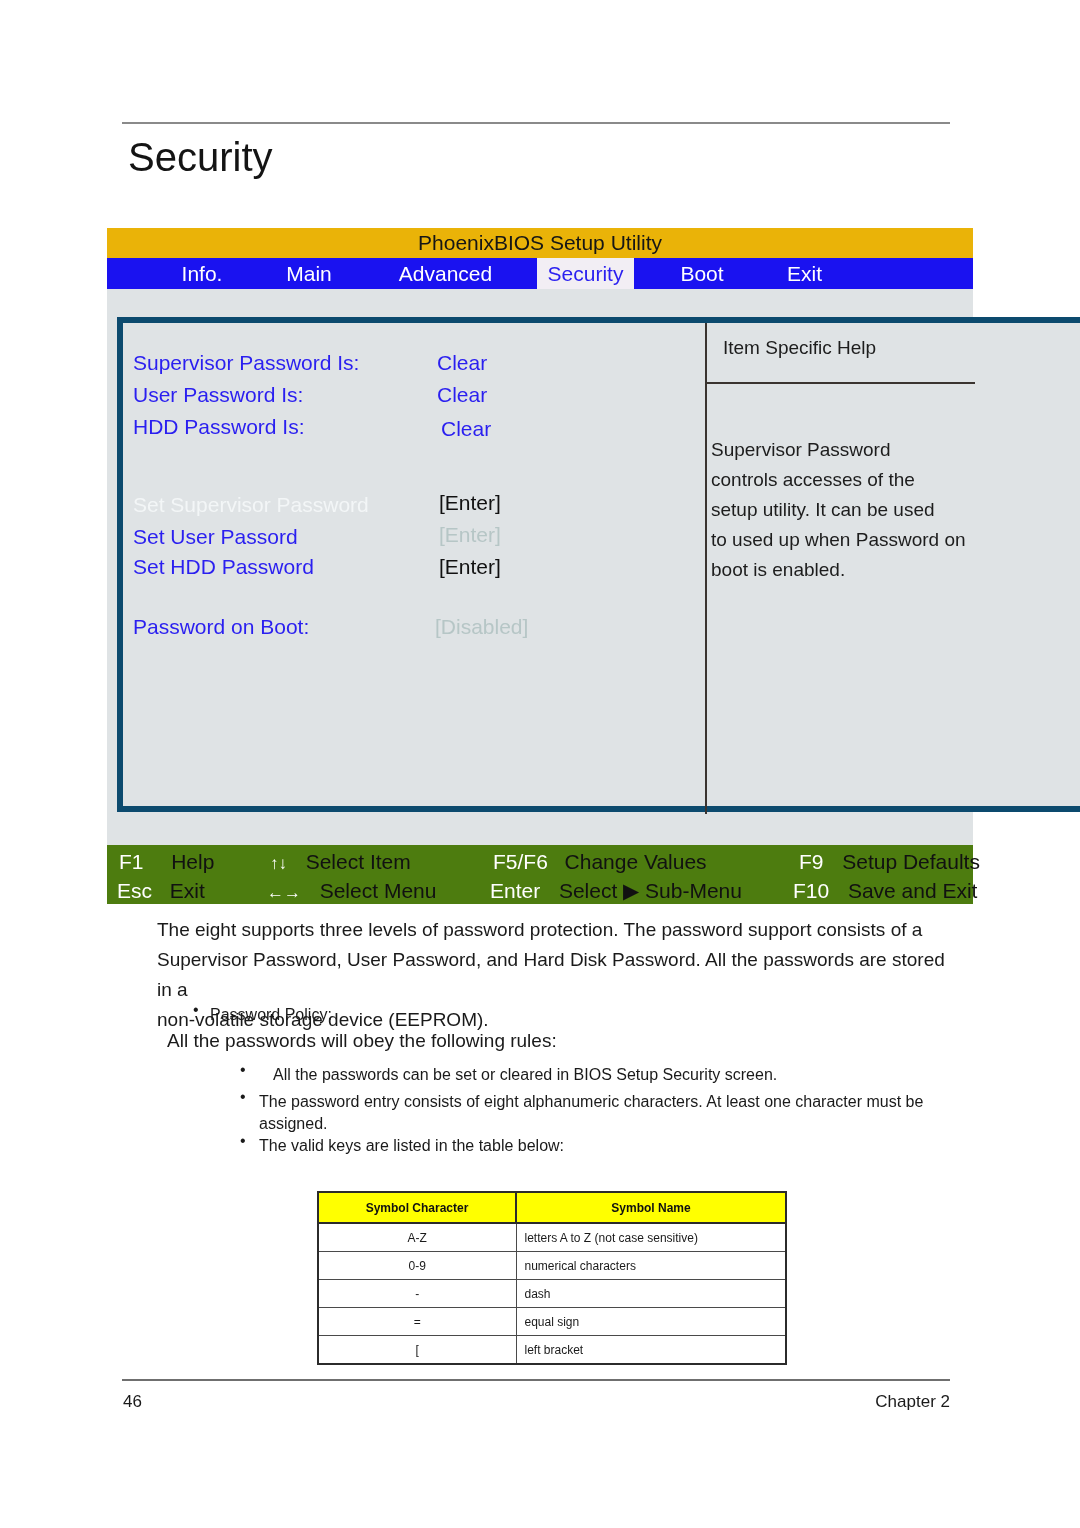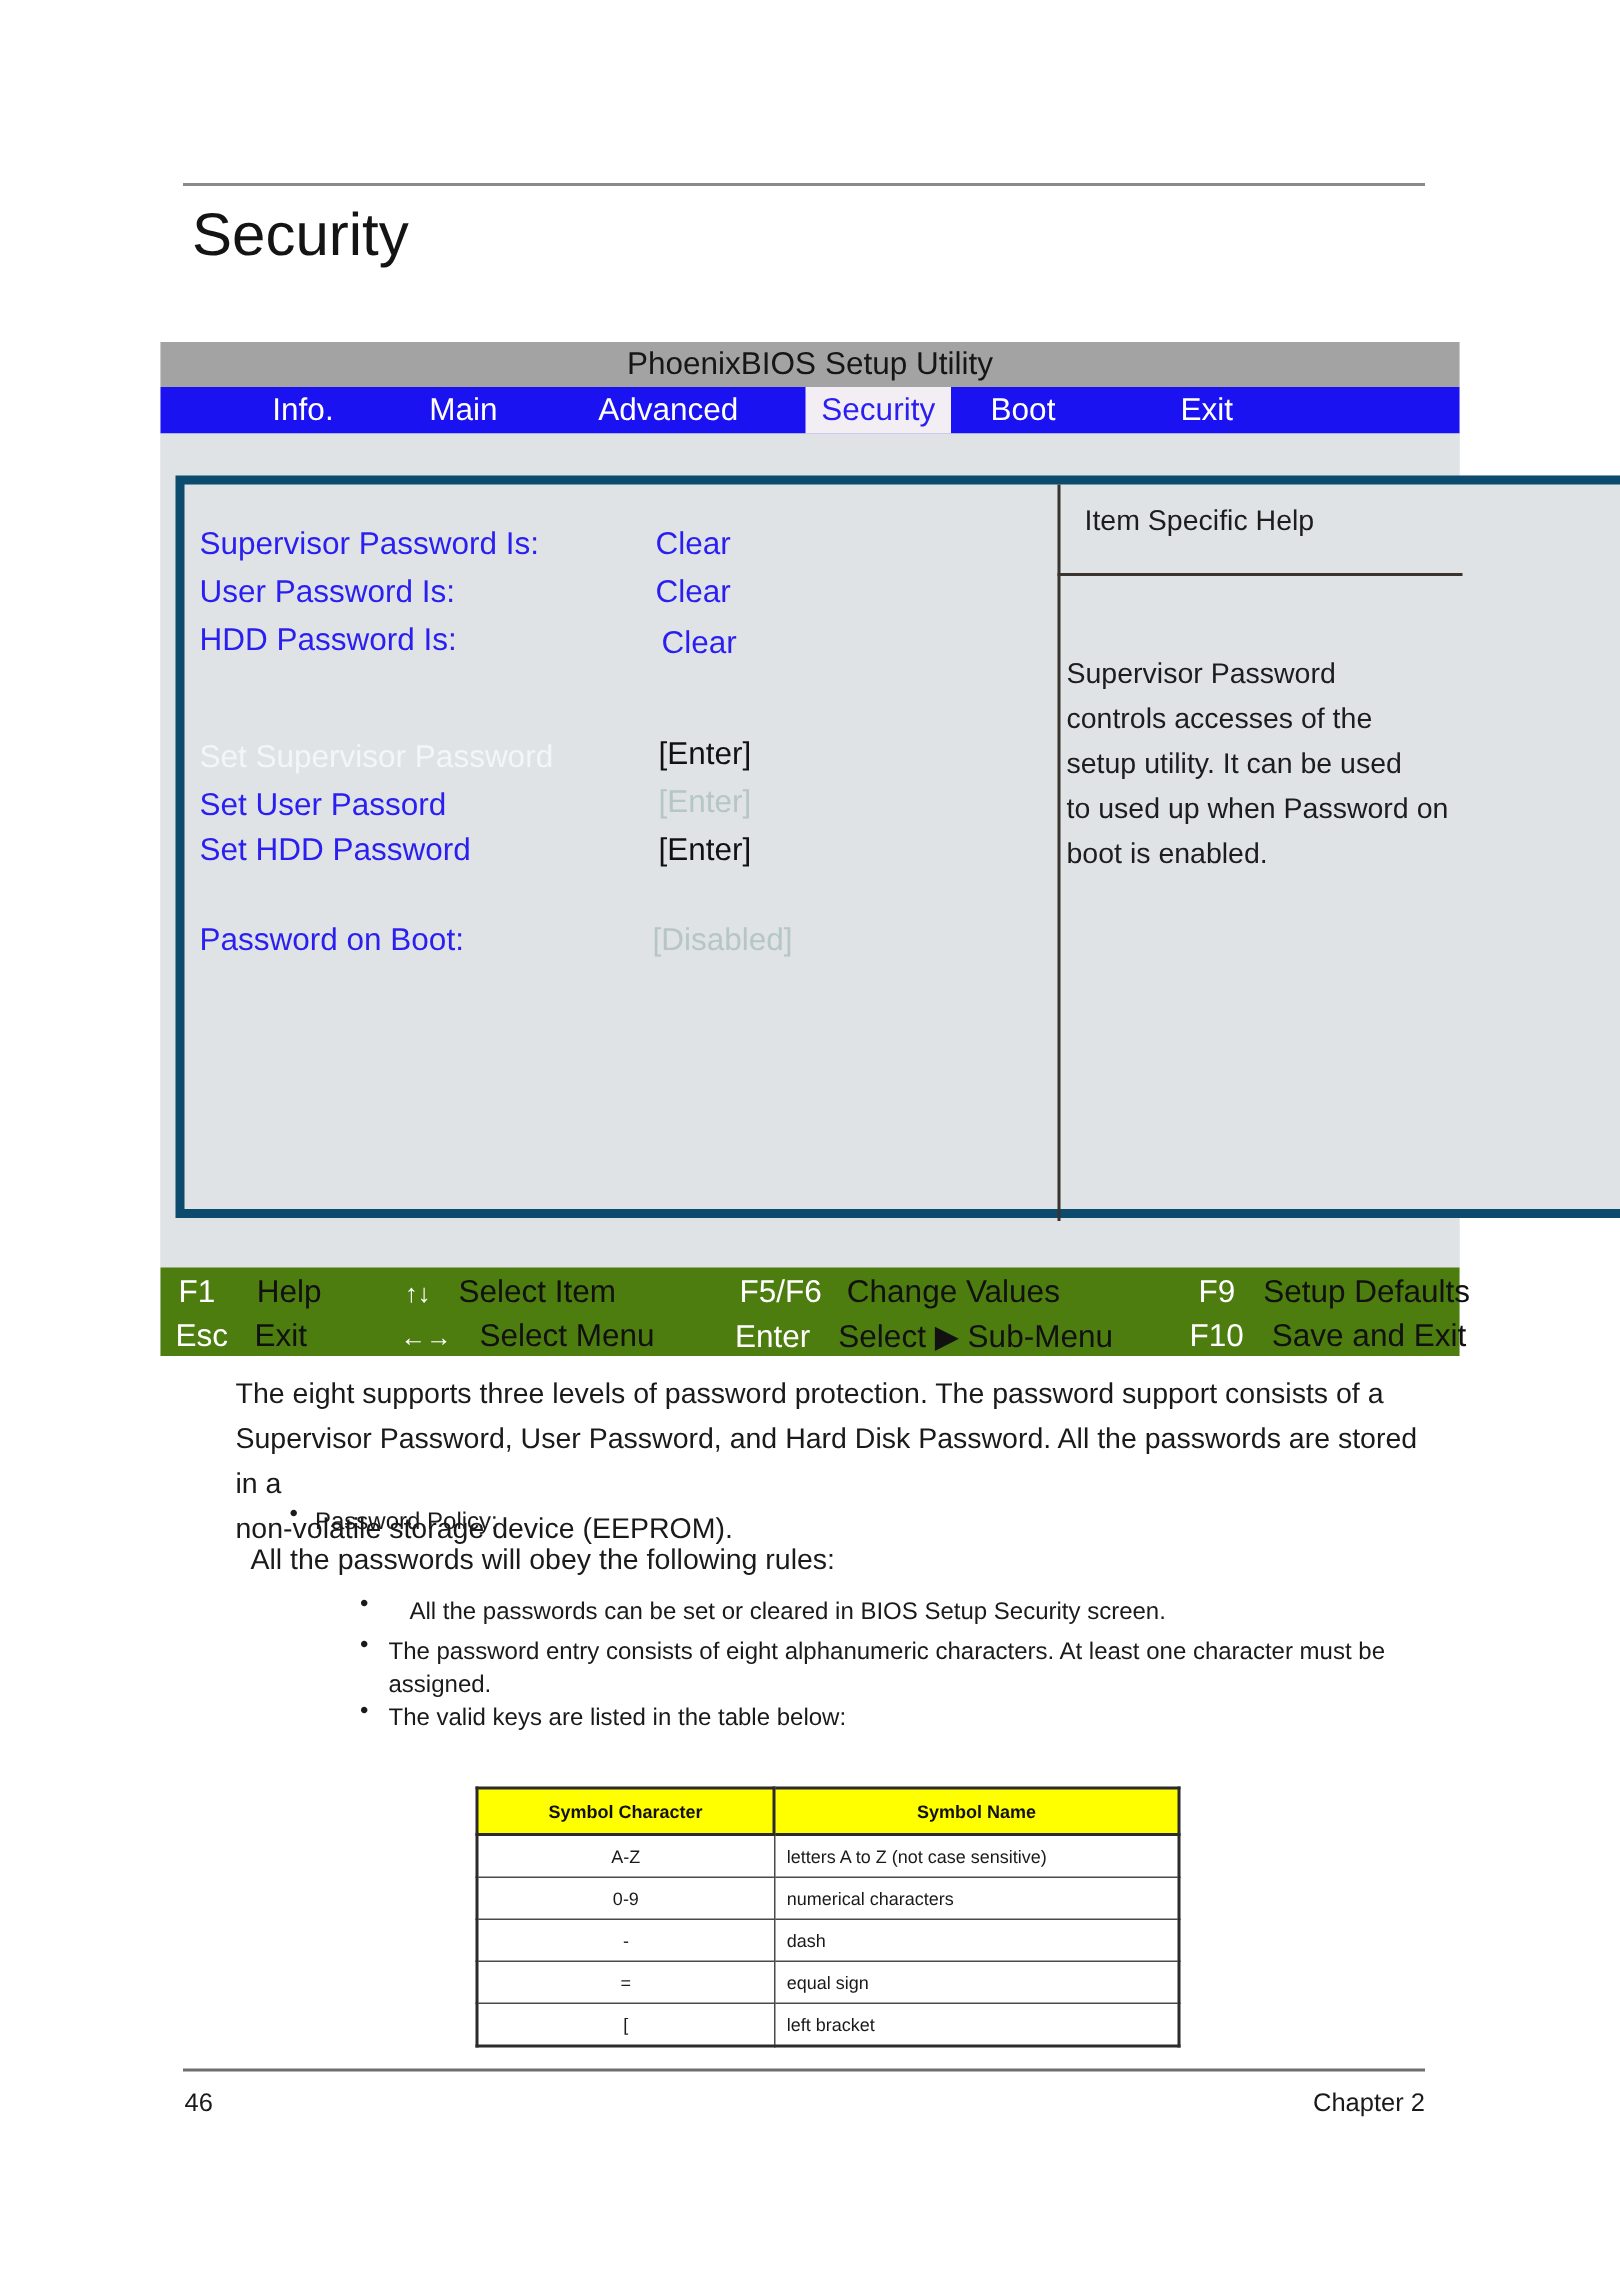--- a/index.html
+++ b/index.html
@@ -42,21 +42,21 @@
     left: 107px;
     top: 228px;
     width: 866px;
     height: 676px;
     background: #dfe3e5;
   }
   .bios-titlebar {
     position: absolute;
     left: 0; top: 0;
     width: 866px; height: 30px;
-    background: #a3a3a3;
+    background: #eab308;
     color: #161616;
     font-size: 21px;
     display: flex;
     align-items: center;
     justify-content: center;
   }
   .bios-tabbar {
     position: absolute;
     left: 0; top: 30px;
     width: 866px; height: 31px;
@@ -238,21 +238,21 @@
 
   <div class="bios-titlebar">
     <span>PhoenixBIOS Setup Utility</span>
   </div>
 
   <div class="bios-tabbar">
     <div class="bios-tab" style="left:50px;width:90px;">Info.</div>
     <div class="bios-tab" style="left:157px;width:90px;">Main</div>
     <div class="bios-tab" style="left:266px;width:145px;">Advanced</div>
     <div class="bios-tab active" style="left:430px;width:97px;">Security</div>
-    <div class="bios-tab" style="left:535px;width:80px;text-align:right;">Boot</div>
+    <div class="bios-tab" style="left:555px;width:80px;text-align:right;">Boot</div>
     <div class="bios-tab" style="left:660px;width:75px;">Exit</div>
   </div>
 
   <div class="bios-body">
     <div class="panel-box">
       <div class="panel-divider-v"></div>
       <div class="panel-divider-h"></div>
 
       <div class="help-title">Item Specific Help</div>
       <div class="help-body">

